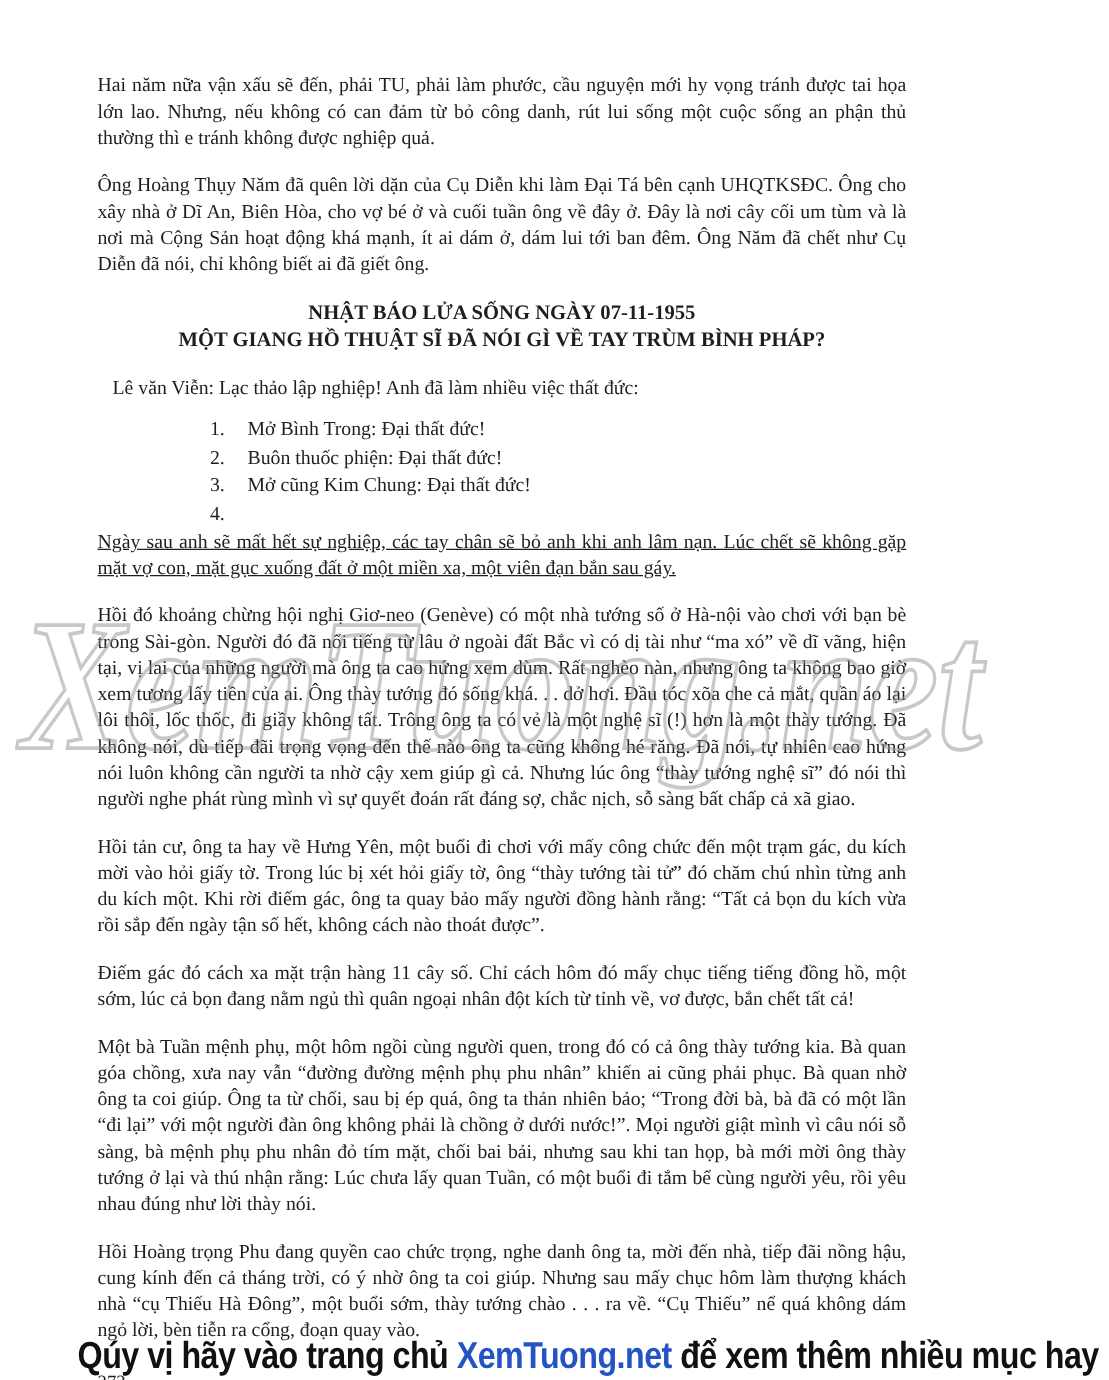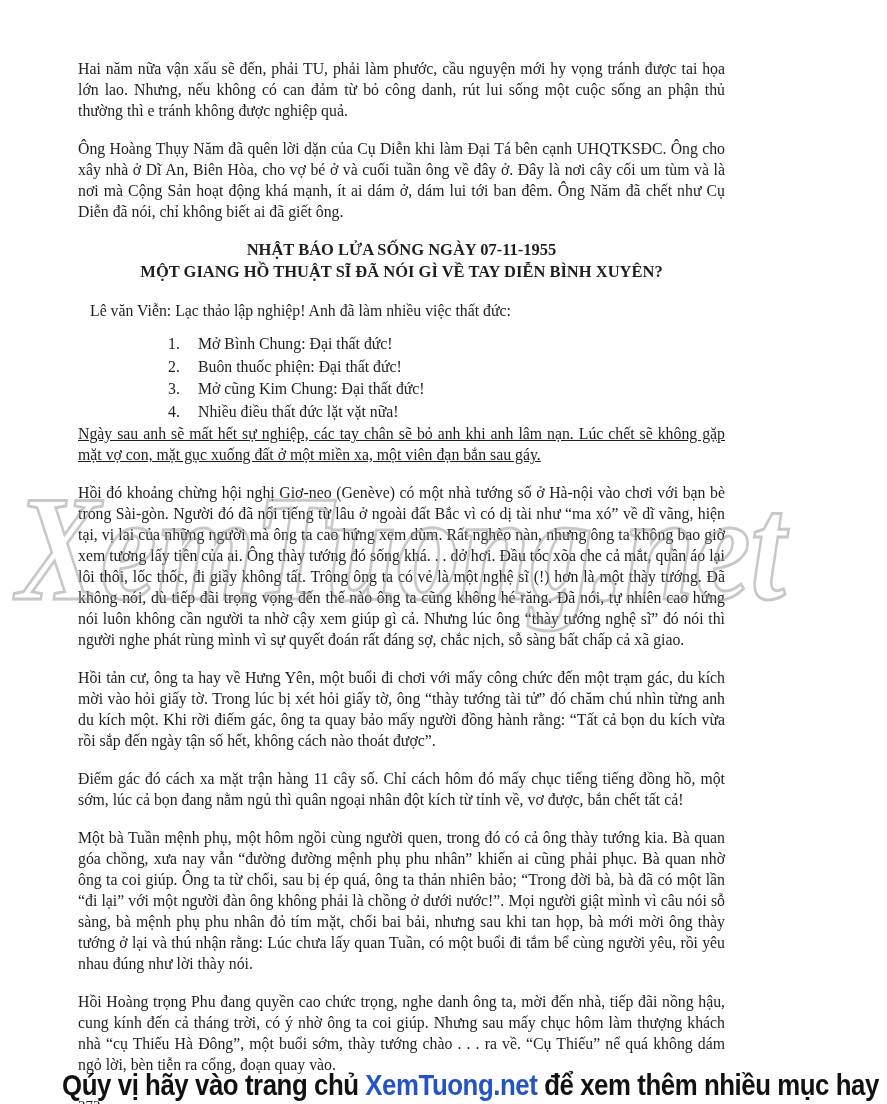--- a/index.html
+++ b/index.html
@@ -102,41 +102,40 @@
 <div class="page">
 
   <div class="content">
 
     <p class="para">Hai năm nữa vận xấu sẽ đến, phải TU, phải làm phước, cầu nguyện mới hy vọng tránh được tai họa lớn lao. Nhưng, nếu không có can đảm từ bỏ công danh, rút lui sống một cuộc sống an phận thủ thường thì e tránh không được nghiệp quả.</p>
 
     <p class="para">Ông Hoàng Thụy Năm đã quên lời dặn của Cụ Diễn khi làm Đại Tá bên cạnh UHQTKSĐC. Ông cho xây nhà ở Dĩ An, Biên Hòa, cho vợ bé ở và cuối tuần ông về đây ở. Đây là nơi cây cối um tùm và là nơi mà Cộng Sản hoạt động khá mạnh, ít ai dám ở, dám lui tới ban đêm. Ông Năm đã chết như Cụ Diễn đã nói, chỉ không biết ai đã giết ông.</p>
 
     <div class="heading">
       <div>NHẬT BÁO LỬA SỐNG NGÀY 07-11-1955</div>
-      <div>MỘT GIANG HỒ THUẬT SĨ ĐÃ NÓI GÌ VỀ TAY DIỄN BÌNH XUYÊN?</div>
+      <div>MỘT GIANG HỒ THUẬT SĨ ĐÃ NÓI GÌ VỀ TAY TRÙM BÌNH PHÁP?</div>
     </div>
 
     <div class="list-block">
       <p class="list-intro">Lê văn Viễn: Lạc thảo lập nghiệp! Anh đã làm nhiều việc thất đức:</p>
       <div class="olist">
         <div class="olist-item">
           <span class="olist-num">1.</span>
-          <span>Mở Bình Chung: Đại thất đức!</span>
+          <span>Mở Bình Trong: Đại thất đức!</span>
         </div>
         <div class="olist-item">
           <span class="olist-num">2.</span>
           <span>Buôn thuốc phiện: Đại thất đức!</span>
         </div>
         <div class="olist-item">
           <span class="olist-num">3.</span>
           <span>Mở cũng Kim Chung: Đại thất đức!</span>
         </div>
         <div class="olist-item">
           <span class="olist-num">4.</span>
-          <span>Nhiều điều thất đức lặt vặt nữa!</span>
         </div>
       </div>
       <p class="outro">Ngày sau anh sẽ mất hết sự nghiệp, các tay chân sẽ bỏ anh khi anh lâm nạn. Lúc chết sẽ không gặp mặt vợ con, mặt gục xuống đất ở một miền xa, một viên đạn bắn sau gáy.</p>
     </div>
 
     <p class="para">Hồi đó khoảng chừng hội nghị Giơ-neo (Genève) có một nhà tướng số ở Hà-nội vào chơi với bạn bè trong Sài-gòn. Người đó đã nổi tiếng từ lâu ở ngoài đất Bắc vì có dị tài như “ma xó” về dĩ vãng, hiện tại, vị lai của những người mà ông ta cao hứng xem dùm. Rất nghèo nàn, nhưng ông ta không bao giờ xem tương lấy tiền của ai. Ông thày tướng đó sống khá. . . dở hơi. Đầu tóc xõa che cả mắt, quần áo lại lôi thôi, lốc thốc, đi giầy không tất. Trông ông ta có vẻ là một nghệ sĩ (!) hơn là một thày tướng. Đã không nói, dù tiếp đãi trọng vọng đến thế nào ông ta cũng không hé răng. Đã nói, tự nhiên cao hứng nói luôn không cần người ta nhờ cậy xem giúp gì cả. Nhưng lúc ông “thày tướng nghệ sĩ” đó nói thì người nghe phát rùng mình vì sự quyết đoán rất đáng sợ, chắc nịch, sỗ sàng bất chấp cả xã giao.</p>
 
     <p class="para">Hồi tản cư, ông ta hay về Hưng Yên, một buổi đi chơi với mấy công chức đến một trạm gác, du kích mời vào hỏi giấy tờ. Trong lúc bị xét hỏi giấy tờ, ông “thày tướng tài tử” đó chăm chú nhìn từng anh du kích một. Khi rời điếm gác, ông ta quay bảo mấy người đồng hành rằng: “Tất cả bọn du kích vừa rồi sắp đến ngày tận số hết, không cách nào thoát được”.</p>
 
     <p class="para">Điếm gác đó cách xa mặt trận hàng 11 cây số. Chỉ cách hôm đó mấy chục tiếng tiếng đồng hồ, một sớm, lúc cả bọn đang nằm ngủ thì quân ngoại nhân đột kích từ tỉnh về, vơ được, bắn chết tất cả!</p>

